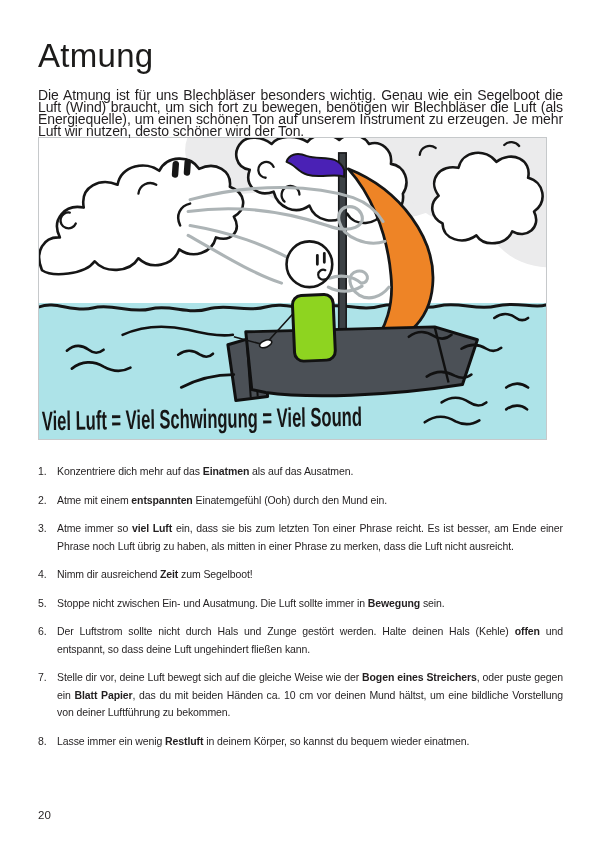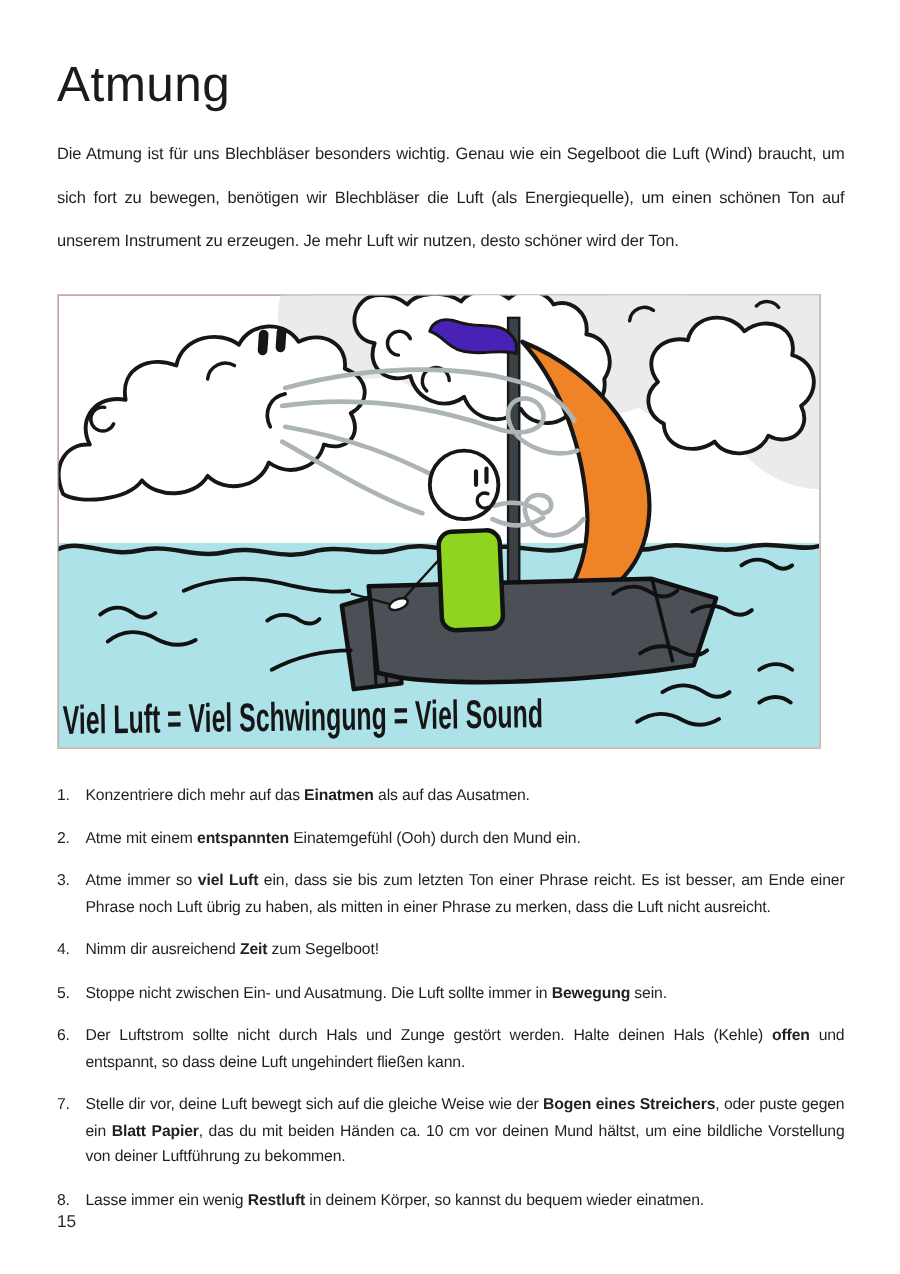--- a/index.html
+++ b/index.html
@@ -3,22 +3,22 @@
 <meta charset="utf-8">
 <style>
   * { margin:0; padding:0; box-sizing:border-box; }
   html,body { background:#ffffff; }
   .page {
     width:600px; height:849px; position:relative; background:#fff;
     font-family:"Liberation Sans", sans-serif; color:#221f20;
     padding:38px 37px 0 38px; overflow:hidden;
   }
   .title { font-size:33px; font-weight:400; letter-spacing:.3px; color:#1c1b1a; line-height:36px; }
-  .intro { margin-top:15px; font-size:11px; letter-spacing:-0.1px; line-height:29px; text-align:justify; }
-  .figure-frame { margin-top:20px; width:509px; border:1px solid #c6c9cb; line-height:0; background:#c2410c; }
+  .intro { margin-top:15px; font-size:14px; letter-spacing:-0.1px; line-height:12px; text-align:justify; }
+  .figure-frame { width:509px; border:1px solid #c6c9cb; line-height:0; background:#f9a8d4; }
   .figure-frame svg { display:block; width:507px; height:auto; }
   .tips { margin-top:23px; list-style:none; }
   .tip { display:flex; margin-bottom:11px; font-size:10.5px; letter-spacing:-0.1px; line-height:17.5px; }
   .tip-num { flex:0 0 19px; width:19px; }
   .tip-text { flex:1; text-align:justify; }
   .tip-text b { font-weight:700;margin-top:25px; }
   .page-number { position:absolute; left:38px; top:809px; font-size:11.5px; color:#2a2728; }
 </style>
 </head>
 <body>
@@ -145,14 +145,14 @@
       <li class="tip">
       <span class="tip-num">7.</span>
       <span class="tip-text"><span>Stelle dir vor, deine Luft bewegt sich auf die gleiche Weise wie der </span><b>Bogen eines Streichers</b><span>, oder puste gegen ein </span><b>Blatt Papier</b><span>, das du mit beiden Händen ca. 10 cm vor deinen Mund hältst, um eine bildliche Vorstellung von deiner Luftführung zu bekommen.</span></span>
     </li>
       <li class="tip">
       <span class="tip-num">8.</span>
       <span class="tip-text"><span>Lasse immer ein wenig </span><b>Restluft</b><span> in deinem Körper, so kannst du bequem wieder einatmen.</span></span>
     </li>
     </ol>
 
-  <div class="page-number">15</div>
+  <div class="page-number">20</div>
 </div>
 
 </body></html>

